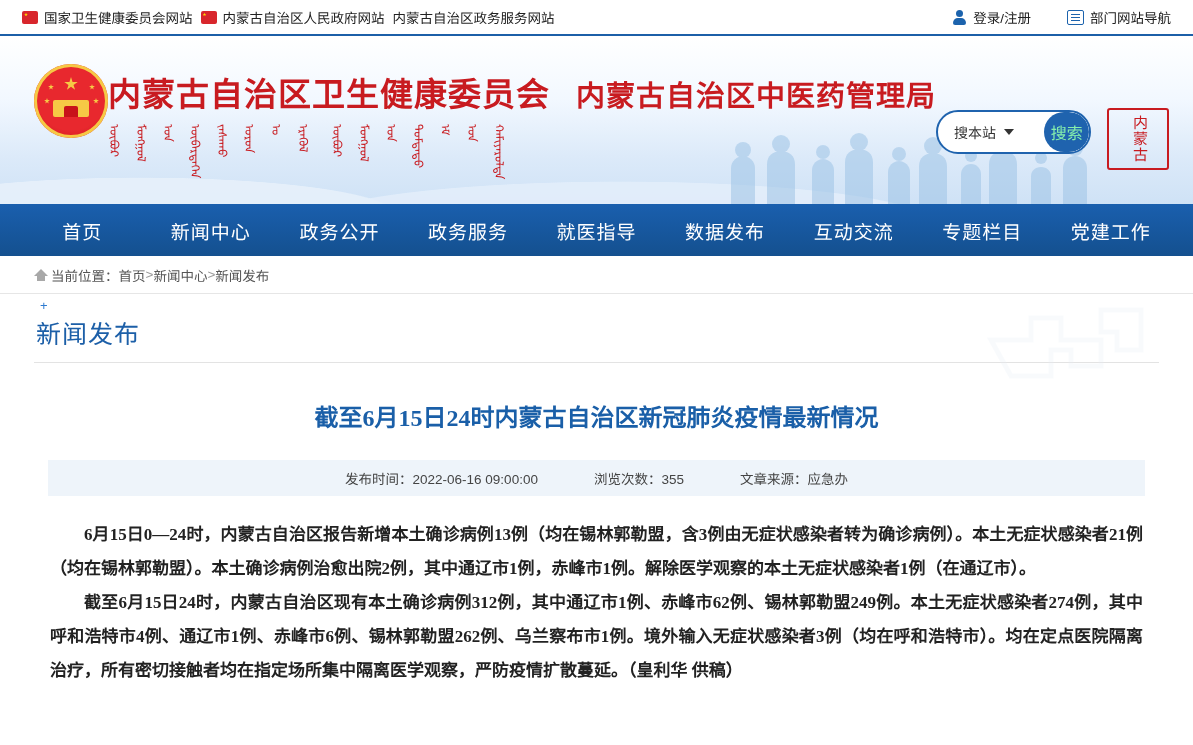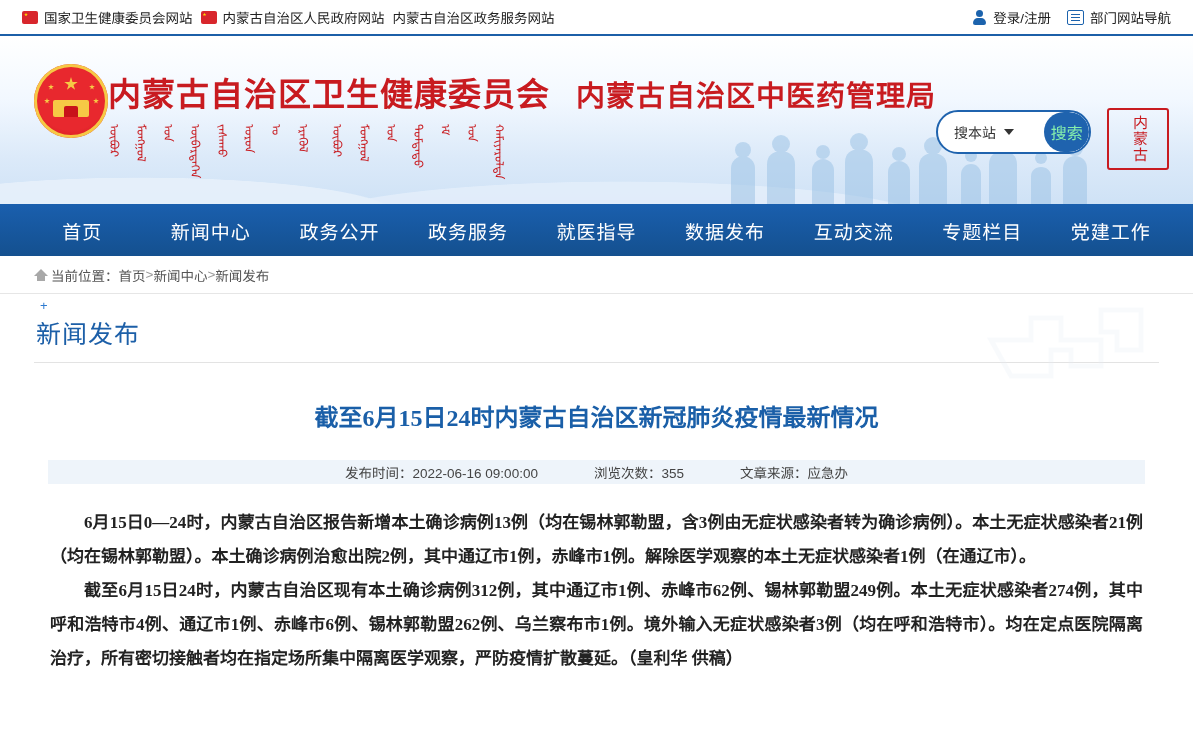--- a/index.html
+++ b/index.html
@@ -17,21 +17,21 @@
     height: 36px;
     background: #ffffff;
     border-bottom: 2px solid #1c5fa8;
     display: flex;
     align-items: center;
     padding: 0 22px;
     font-size: 13.5px;
     color: #333;
   }
   .topbar-left { display: flex; align-items: center; gap: 8px; }
-  .topbar-right { margin-left: auto; display: flex; align-items: center; gap: 16px; }
+  .topbar-right { margin-left: auto; display: flex; align-items: center; gap: 36px; }
   .tb-link { display: flex; align-items: center; gap: 6px; cursor: pointer; color: #222; white-space: nowrap; }
   .flag-ico {
     width: 16px; height: 13px; border-radius: 2px;
     background: #d8262c;
     position: relative; display: inline-block; flex: 0 0 auto;
   }
   .flag-ico::before {
     content: "";
     position: absolute; left: 2px; top: 2px;
     width: 4px; height: 4px;
@@ -251,21 +251,21 @@
     text-align: center;
     font-family: "Liberation Serif", "DejaVu Serif", serif;
     font-weight: bold;
     font-size: 24px;
     color: #1a5fa8;
     padding: 40px 40px 26px;
     line-height: 1.3;
   }
   .meta {
     background: #eef4fa;
-    height: 24px;
+    height: 36px;
     display: flex; align-items: center; justify-content: center;
     gap: 56px;
     font-size: 13.5px; color: #444;
     margin: 0 10px;
   }
   .meta span.val { color: #444; }
   .body-text {
     padding: 22px 12px 0 12px;
     font-family: "Liberation Serif", "DejaVu Serif", serif;
     font-size: 17px;

